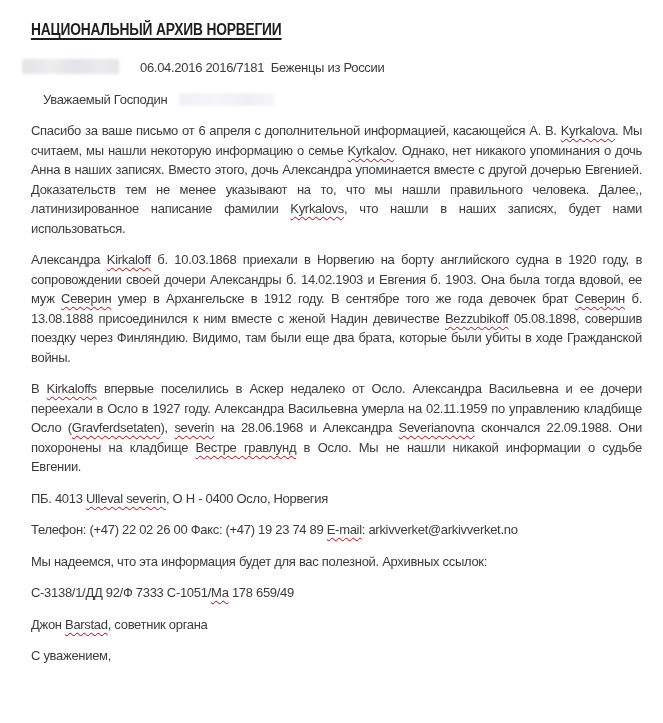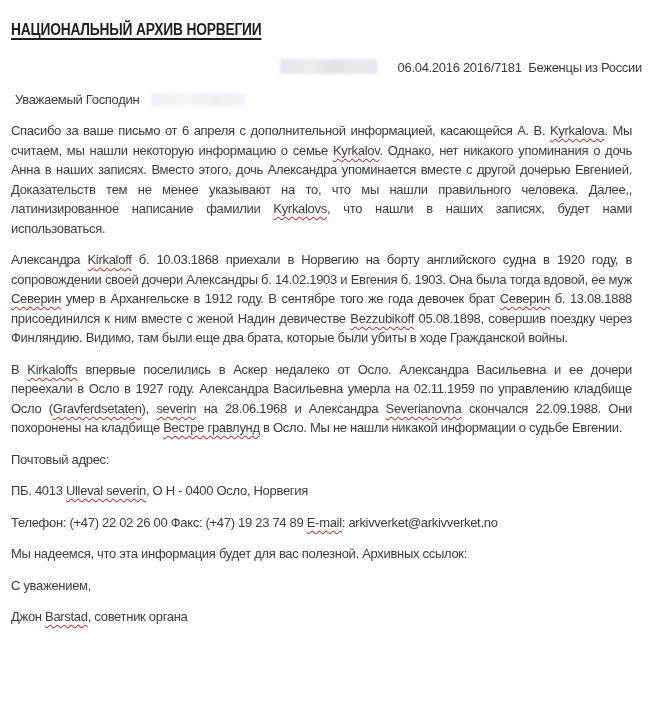--- a/index.html
+++ b/index.html
@@ -11,43 +11,42 @@
     width: 663px;
     height: 723px;
     overflow: hidden;
     font-family: "Liberation Sans", sans-serif;
     font-size: 13px;
     letter-spacing: -0.3px;
     line-height: 19.5px;
     color: #3c3c3c;
   }
   .page {
-    padding: 20px 21px 0 11px;
+    padding: 20px 21px 0 31px;
   }
   .title {
     font-size: 16px;
     font-weight: bold;
     color: #1e1e1e;
     text-decoration: underline;
     text-decoration-thickness: 1.5px;
     text-underline-offset: 3px;
     letter-spacing: -0.2px;
     white-space: nowrap;
     transform: scaleX(0.86);
     transform-origin: left center;
     margin: 0 0 19px 0;
     line-height: 19px;
   }
   .dateline {
     margin: 0 0 12px 0;
     white-space: nowrap;
-    text-align: right;
   }
   .salutation {
-    margin: 0 0 12px 4px;
+    margin: 0 0 12px 12px;
     white-space: nowrap;
   }
   .redaction {
     display: inline-block;
     border-radius: 2px;
     filter: blur(1.6px);
     vertical-align: -2px;
   }
   .redaction-sender {
     width: 97px;
@@ -56,21 +55,21 @@
     margin-right: 21px;
     background: linear-gradient(90deg, #e4e4e8 0%, #ededf0 30%, #e2e2e7 55%, #ebebee 80%, #e6e6ea 100%);
   }
   .redaction-recipient {
     width: 95px;
     height: 13px;
     margin-left: 12px;
     background: linear-gradient(90deg, #f1f0f5 0%, #f6f5f9 40%, #f0eff4 70%, #f5f4f8 100%);
   }
   .para {
-    margin: 0 10px 12px 0;
+    margin: 0 0 12px 0;
   }
   .para.justify {
     text-align: justify;
   }
   .misspelled {
     text-decoration-line: underline;
     text-decoration-style: wavy;
     text-decoration-color: #c40000;
     text-decoration-thickness: 1px;
     text-underline-offset: 2.5px;
@@ -88,21 +87,21 @@
   </div>
 
   <div class="salutation">
     <span>Уважаемый Господин</span><span class="redaction redaction-recipient"></span>
   </div>
 
   <div id="letter-body">
       <p class="para justify"><span>Спасибо за ваше письмо от 6 апреля с дополнительной информацией, касающейся А. В. </span><span class="misspelled">Kyrkalova</span><span>. Мы считаем, мы нашли некоторую информацию о семье </span><span class="misspelled">Kyrkalov</span><span>. Однако, нет никакого упоминания о дочь Анна в наших записях. Вместо этого, дочь Александра упоминается вместе с другой дочерью Евгенией. Доказательств тем не менее указывают на то, что мы нашли правильного человека. Далее,, латинизированное написание фамилии </span><span class="misspelled">Kyrkalovs</span><span>, что нашли в наших записях, будет нами использоваться.</span></p>
       <p class="para justify"><span>Александра </span><span class="misspelled">Kirkaloff</span><span> б. 10.03.1868 приехали в Норвегию на борту английского судна в 1920 году, в сопровождении своей дочери Александры б. 14.02.1903 и Евгения б. 1903. Она была тогда вдовой, ее муж </span><span class="misspelled">Северин</span><span> умер в Архангельске в 1912 году. В сентябре того же года девочек брат </span><span class="misspelled">Северин</span><span> б. 13.08.1888 присоединился к ним вместе с женой Надин девичестве </span><span class="misspelled">Bezzubikoff</span><span> 05.08.1898, совершив поездку через Финляндию. Видимо, там были еще два брата, которые были убиты в ходе Гражданской войны.</span></p>
       <p class="para justify"><span>В </span><span class="misspelled">Kirkaloffs</span><span> впервые поселились в Аскер недалеко от Осло. Александра Васильевна и ее дочери переехали в Осло в 1927 году. Александра Васильевна умерла на 02.11.1959 по управлению кладбище Осло (</span><span class="misspelled">Gravferdsetaten</span><span>), </span><span class="misspelled">severin</span><span> на 28.06.1968 и Александра </span><span class="misspelled">Severianovna</span><span> скончался 22.09.1988. Они похоронены на кладбище </span><span class="misspelled">Вестре гравлунд</span><span> в Осло. Мы не нашли никакой информации о судьбе Евгении.</span></p>
-      <p class="para"><span>Почтовый адрес:</span></p>
       <p class="para"><span>ПБ. 4013 </span><span class="misspelled">Ulleval severin</span><span>, О Н - 0400 Осло, Норвегия</span></p>
       <p class="para"><span>Телефон: (+47) 22 02 26 00 Факс: (+47) 19 23 74 89 </span><span class="misspelled">E-mail</span><span>: arkivverket@arkivverket.no</span></p>
       <p class="para"><span>Мы надеемся, что эта информация будет для вас полезной. Архивных ссылок:</span></p>
+      <p class="para"><span>С-3138/1/ДД 92/Ф 7333 С-1051/</span><span class="misspelled">Ма</span><span> 178 659/49</span></p>
+      <p class="para"><span>Джон </span><span class="misspelled">Barstad</span><span>, советник органа</span></p>
       <p class="para"><span>С уважением,</span></p>
-      <p class="para"><span>Джон </span><span class="misspelled">Barstad</span><span>, советник органа</span></p>
     </div>
 
 </div>
 
 </body></html>

